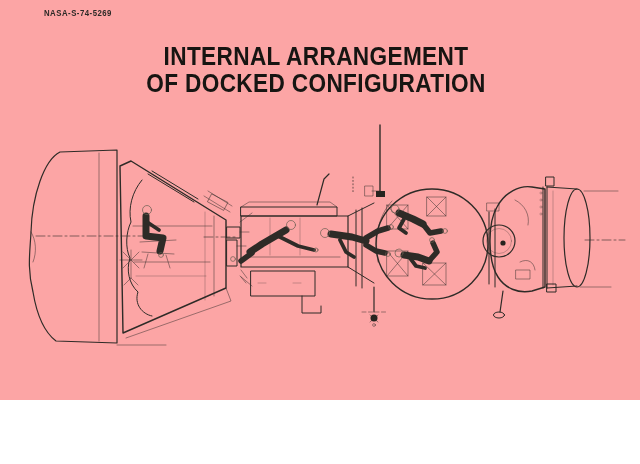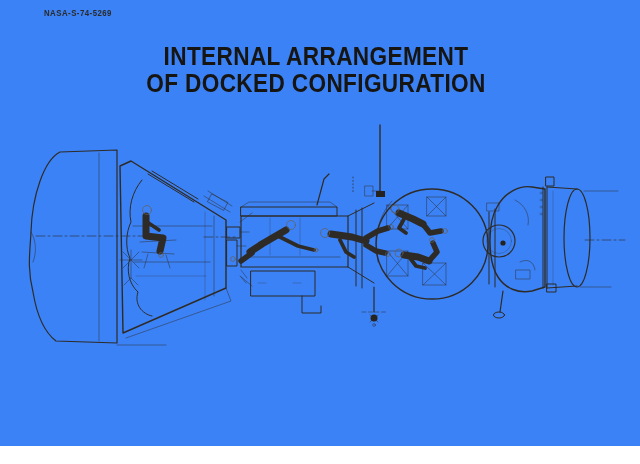--- a/index.html
+++ b/index.html
@@ -1,18 +1,18 @@
 <!DOCTYPE html>
 <html><head>
 <meta charset="utf-8">
 <style>
   html,body{margin:0;padding:0;}
   .canvas{
-    position:relative;width:640px;height:446px;overflow:hidden;
-    background:#3b82f6;
+    position:relative;width:640px;height:400px;overflow:hidden;
+    background:#fca5a5;
     font-family:"Liberation Sans", sans-serif;
   }
   .photo-id{
     position:absolute;left:44px;top:7px;
     font-size:9.5px;font-weight:bold;letter-spacing:.6px;color:#2b2926;
     transform:scaleX(.82);transform-origin:left top;white-space:nowrap;
   }
   .title-block{
     position:absolute;top:43px;left:0;width:632px;text-align:center;
     color:#171512;font-weight:bold;font-size:26px;line-height:27px;

